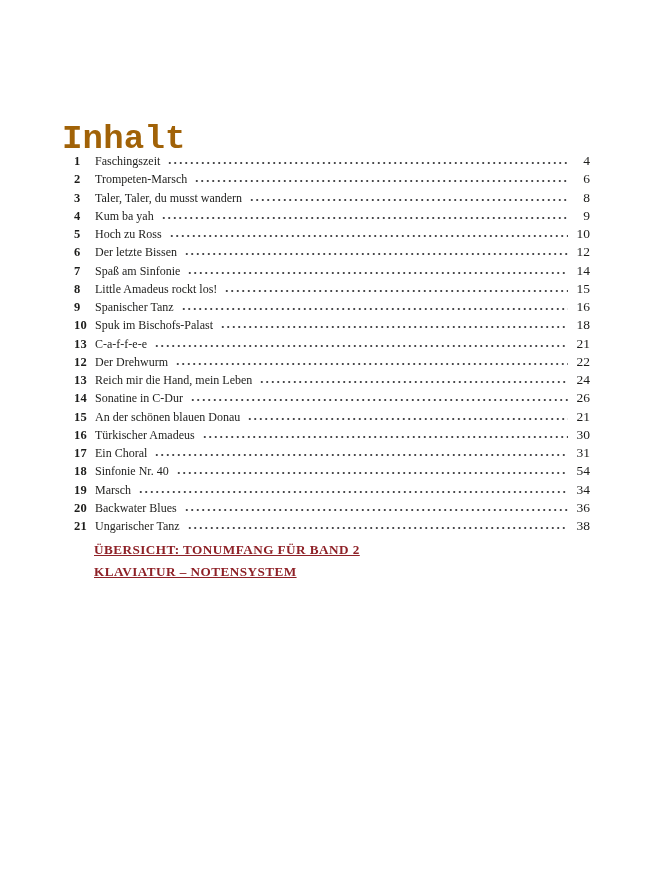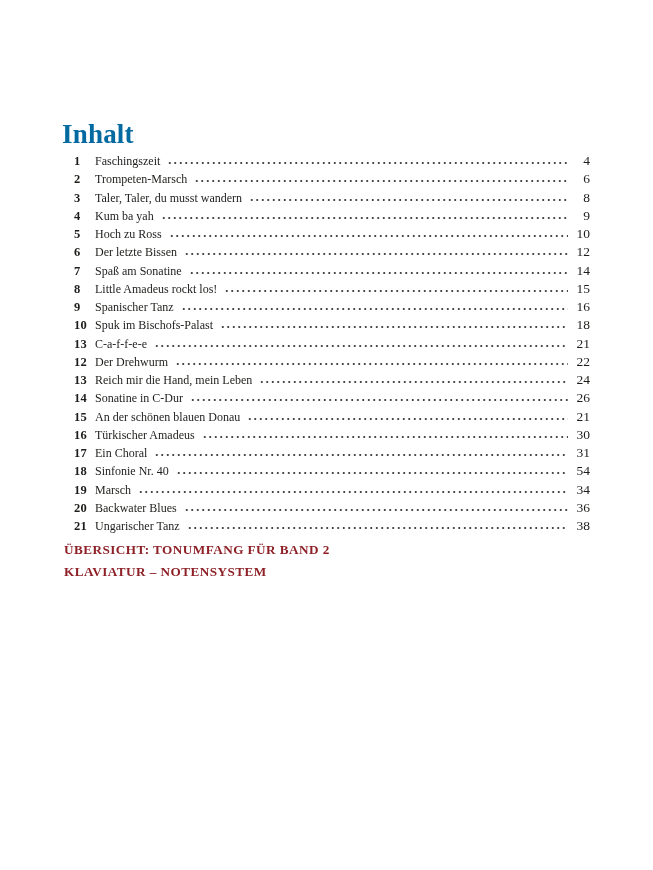--- a/index.html
+++ b/index.html
@@ -13,26 +13,26 @@
     height: 870px;
     background: #ffffff;
     overflow: hidden;
     font-family: "Liberation Serif", serif;
     color: var(--text, #1d1d1b);
   }
   .page-title {
     position: absolute;
     left: 62px;
     top: 100px;
-    font-family: Liberation Serif, serif;
+    font-family: Liberation Mono, monospace;
     font-weight: 700;
-    font-size: 27px;
+    font-size: 34px;
     line-height: 32px;
     letter-spacing: 0.2px;
-    color: #0369a1;
+    color: #a16207;
   }
   .toc {
     position: absolute;
     left: 74px;
     top: 152px;
     width: 516px;
   }
   .toc-row {
     display: flex;
     align-items: baseline;
@@ -60,27 +60,28 @@
     background-position: left bottom;
   }
   .toc-page {
     flex: 0 0 auto;
     min-width: 18px;
     text-align: right;
     font-size: 13.5px;
   }
   .footer-heading {
     position: absolute;
-    left: 64px;
+    left: 94px;
     top: 539px;
     color: var(--accent-red, #8e2127);
     font-weight: 700;
     font-size: 13.2px;
     line-height: 22px;
     letter-spacing: 0.45px;
+    text-decoration: underline;
   }
 </style>
 </head>
 <body>
 
 <div class="page">
 
   <h1 class="page-title">Inhalt</h1>
 
   <div class="toc" id="toc-list">
@@ -121,21 +122,21 @@
 
   <div class="toc-row">
     <span class="toc-num">6</span>
     <span class="toc-title">Der letzte Bissen</span>
     <span class="toc-leader"></span>
     <span class="toc-page">12</span>
   </div>
 
   <div class="toc-row">
     <span class="toc-num">7</span>
-    <span class="toc-title">Spaß am Sonatine</span>
+    <span class="toc-title">Spaß am Sinfonie</span>
     <span class="toc-leader"></span>
     <span class="toc-page">14</span>
   </div>
 
   <div class="toc-row">
     <span class="toc-num">8</span>
     <span class="toc-title">Little Amadeus rockt los!</span>
     <span class="toc-leader"></span>
     <span class="toc-page">15</span>
   </div>

